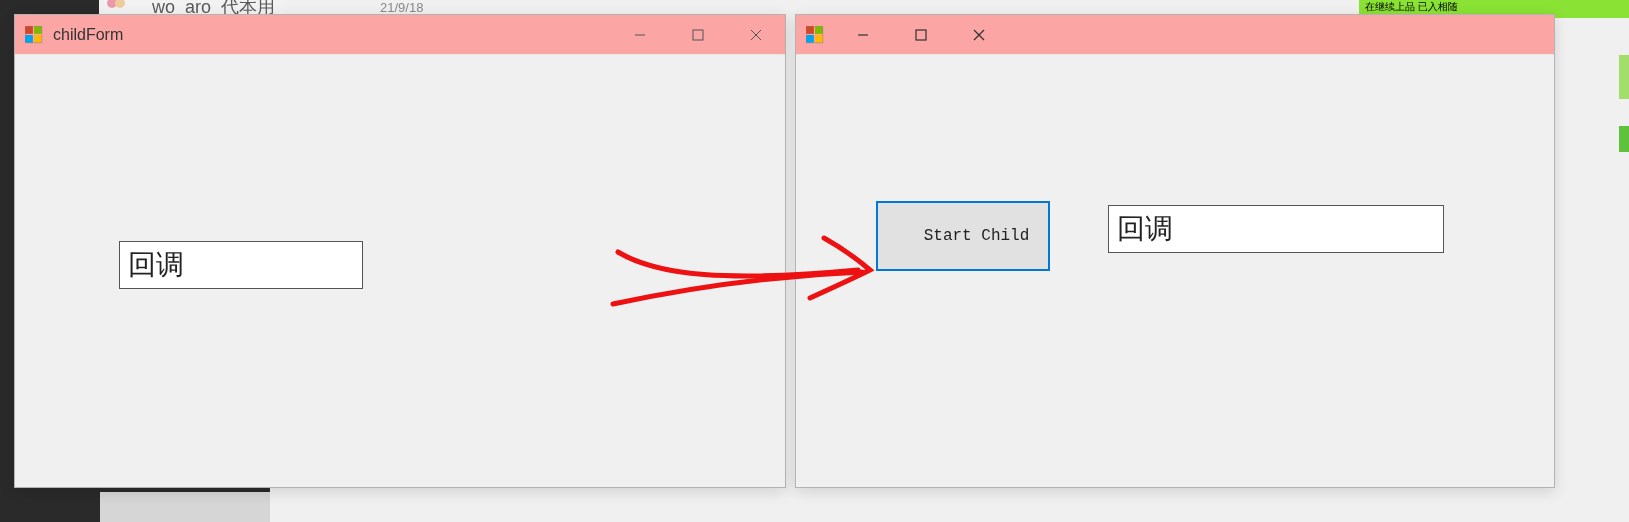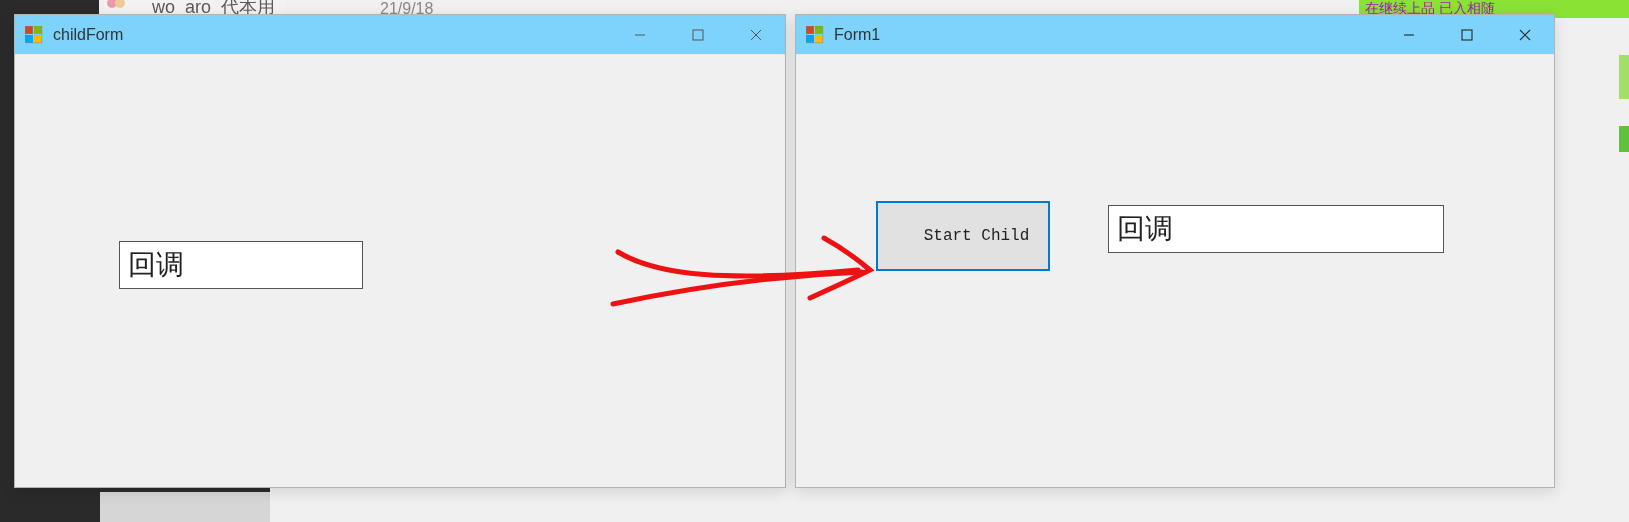--- a/index.html
+++ b/index.html
@@ -30,29 +30,29 @@
       background: #2a2a2a;
     }
     .taskbar-avatar {
       width: 24px; height: 14px;
       display: flex; justify-content: center; align-items: center;
     }
     .taskbar-date {
       position: absolute;
       top: 0;
       left: 380px;
-      font-size: 16px;
+      font-size: 13px;
       color: #888;
     }
     .green-strip-1 {
       position: absolute;
       top: 0; right: 0; width: 270px; height: 18px;
       background: #8ae234;
-      font-size: 14px;
-      color: #a21caf;
+      font-size: 10px;
+      color: #000000;
       overflow: hidden;
       padding-left: 6px;
       white-space: nowrap;
     }
     .green-strip-2 {
       position: absolute;
       top: 55px; right: 0; width: 10px; height: 44px;
       background: #a2de6a;
     }
     .green-strip-3 {
@@ -83,21 +83,21 @@
       box-shadow: 0 4px 14px rgba(0,0,0,0.12);
     }
     .window.win-left {
       left: 14px; top: 14px; width: 772px; height: 474px;
     }
     .window.win-right {
       left: 795px; top: 14px; width: 760px; height: 474px;
     }
     .titlebar {
       height: 40px;
-      background: #7dd3fc;
+      background: #fca5a5;
       display: flex;
       align-items: center;
       padding-left: 10px;
       border-bottom: 1px solid #e8e8e8;
     }
     .titlebar-icon {
       width: 18px; height: 18px;
       margin-right: 10px;
     }
     .titlebar-title {
@@ -214,21 +214,20 @@
   <div class="titlebar">
     <span class="titlebar-icon">
       <svg viewBox="0 0 16 16">
         <rect x="0" y="0" width="7" height="7" fill="#d24726"></rect>
         <rect x="8" y="0" width="7" height="7" fill="#7fba00"></rect>
         <rect x="0" y="8" width="7" height="7" fill="#00a4ef"></rect>
         <rect x="8" y="8" width="7" height="7" fill="#ffb900"></rect>
         <rect x="0" y="0" width="15" height="15" fill="none" stroke="#888" stroke-width="0.5"></rect>
       </svg>
     </span>
-    <span class="titlebar-title">Form1</span>
     <div class="titlebar-controls">
       <div class="titlebar-btn">
         <svg viewBox="0 0 14 14">
             <line x1="2" y1="7" x2="12" y2="7" stroke="#333" stroke-width="1.2"></line>
           </svg>
       </div>
       <div class="titlebar-btn">
         <svg viewBox="0 0 14 14">
             <rect x="2" y="2" width="10" height="10" fill="none" stroke="#333" stroke-width="1.2"></rect>
           </svg>

